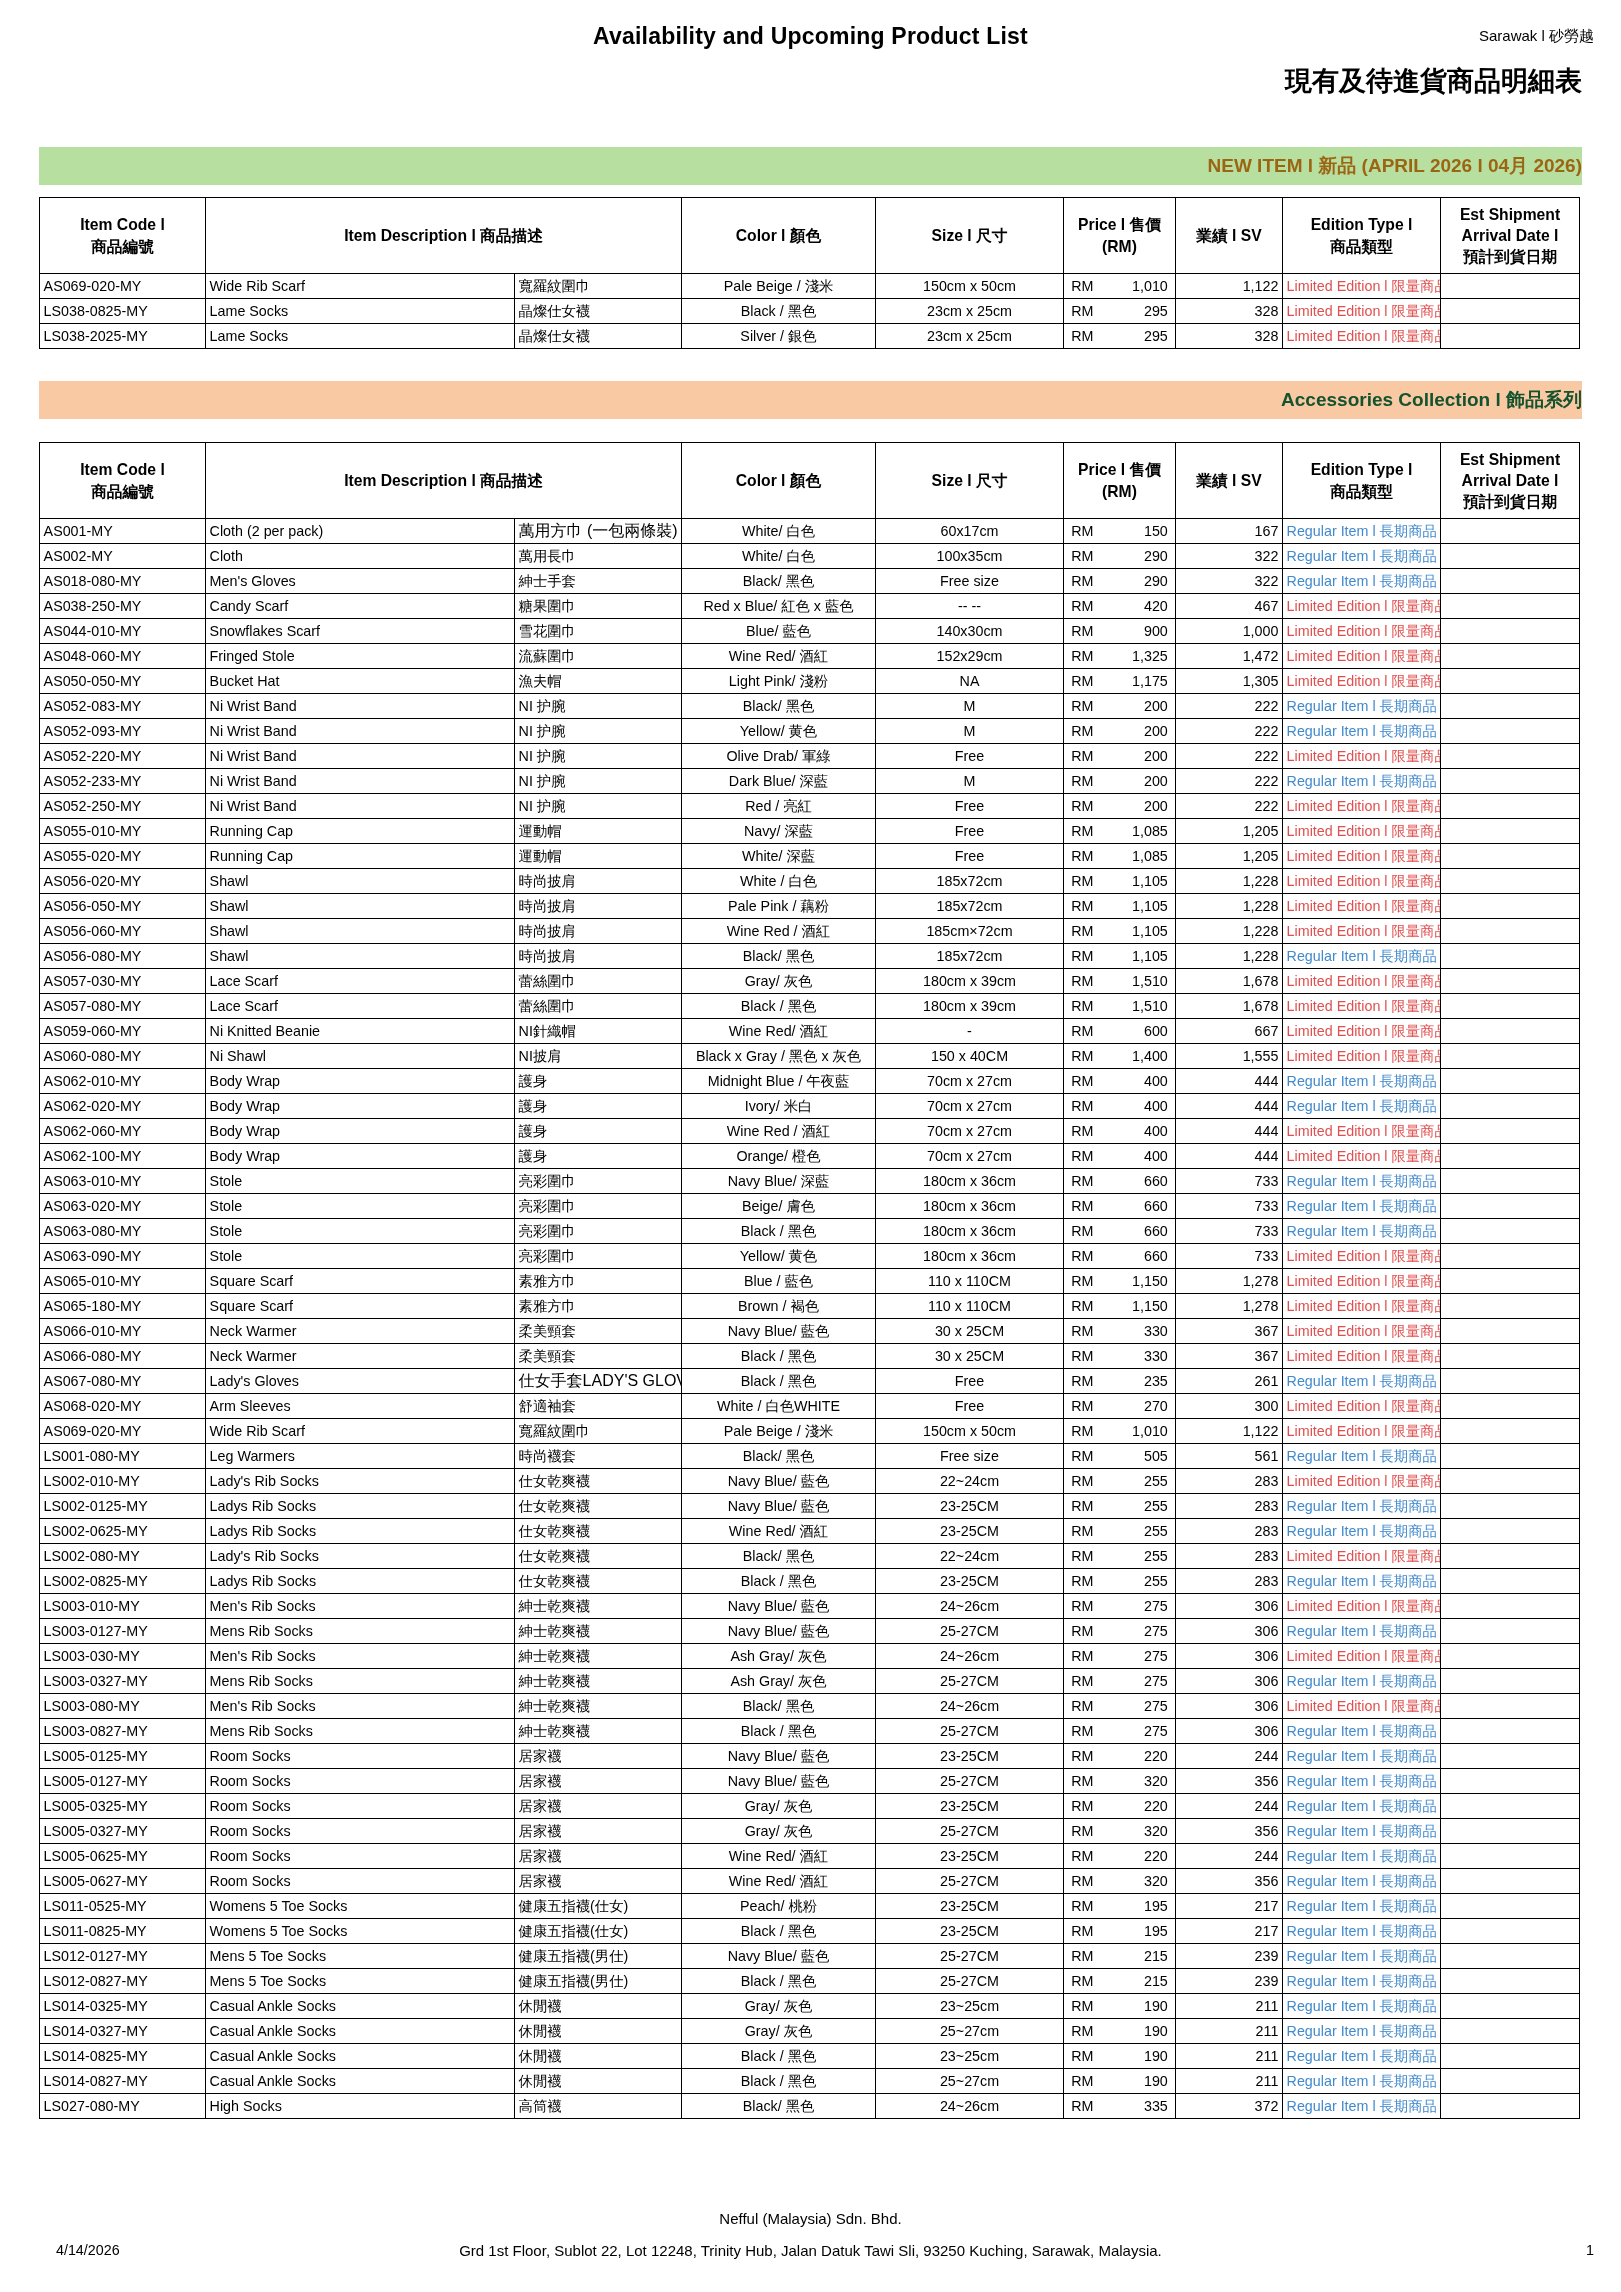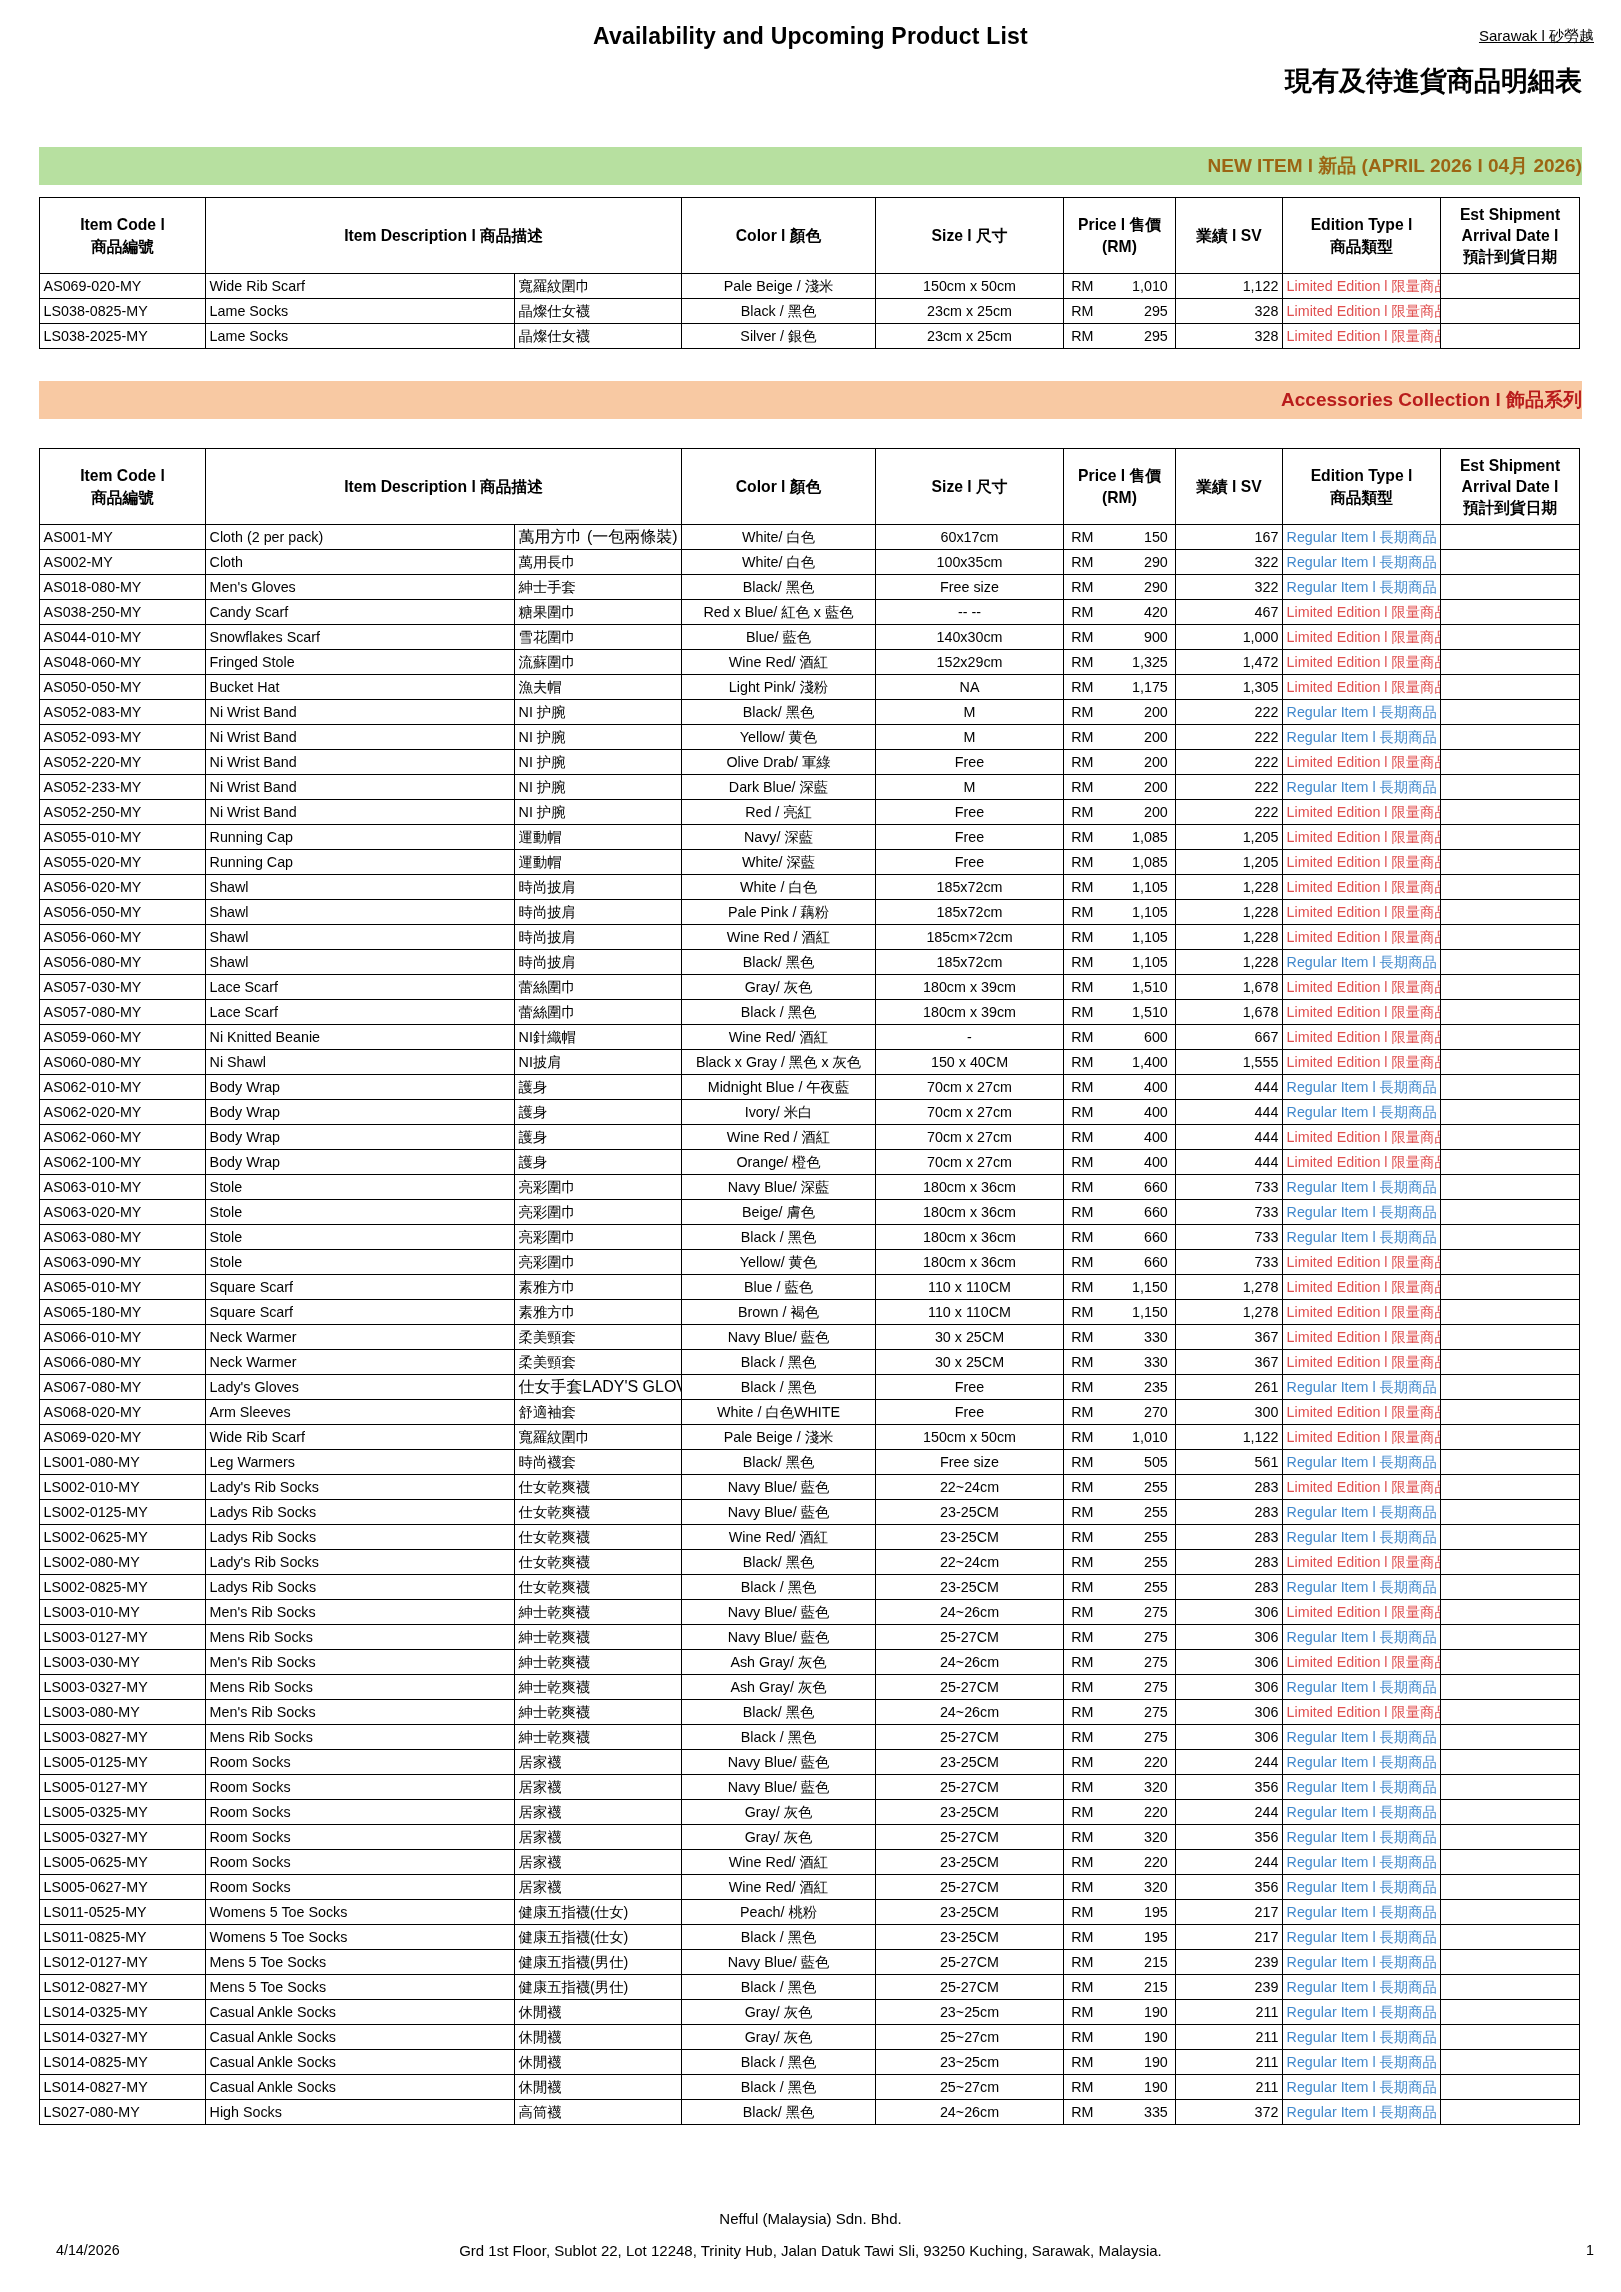--- a/index.html
+++ b/index.html
@@ -12,27 +12,27 @@
   *{box-sizing:border-box;}
   html,body{margin:0;padding:0;}
   body{
     width:1621px;height:2293px;position:relative;background:#fff;color:#000;
     font-family:"Liberation Sans",sans-serif;
   }
   .page{padding:23px 39px 0 39px;}
   .titles{text-align:center;}
   .title-en{font-size:23px;font-weight:bold;letter-spacing:0.2px;}
   .title-zh{font-size:27px;font-weight:bold;margin-top:12.5px;text-align:right;}
-  .region{position:absolute;top:27px;right:27px;font-size:15px;font-weight:normal;text-decoration:underline;}
+  .region{position:absolute;top:27px;right:27px;font-size:15px;font-weight:normal;}
   .banner{
     height:38px;line-height:38px;text-align:right;
     font-weight:bold;font-size:19px;
   }
   .banner.green{background:var(--green-bg);color:var(--banner-text);margin-top:48px;margin-bottom:12.5px;}
-  .banner.orange{background:var(--orange-bg);color:#b91c1c;margin-top:32px;margin-bottom:29px;}
+  .banner.orange{background:var(--orange-bg);color:#14532d;margin-top:32px;margin-bottom:23px;}
   table.product{
     border-collapse:collapse;table-layout:fixed;width:1539px;
     border:1.8px solid #000;
   }
   table.product th,table.product td{
     border:0.9px solid #000;overflow:hidden;white-space:nowrap;
   }
   table.product thead th{
     font-weight:bold;font-size:15.7px;line-height:1.35;height:76px;
     vertical-align:middle;text-align:center;padding:1.8px;

